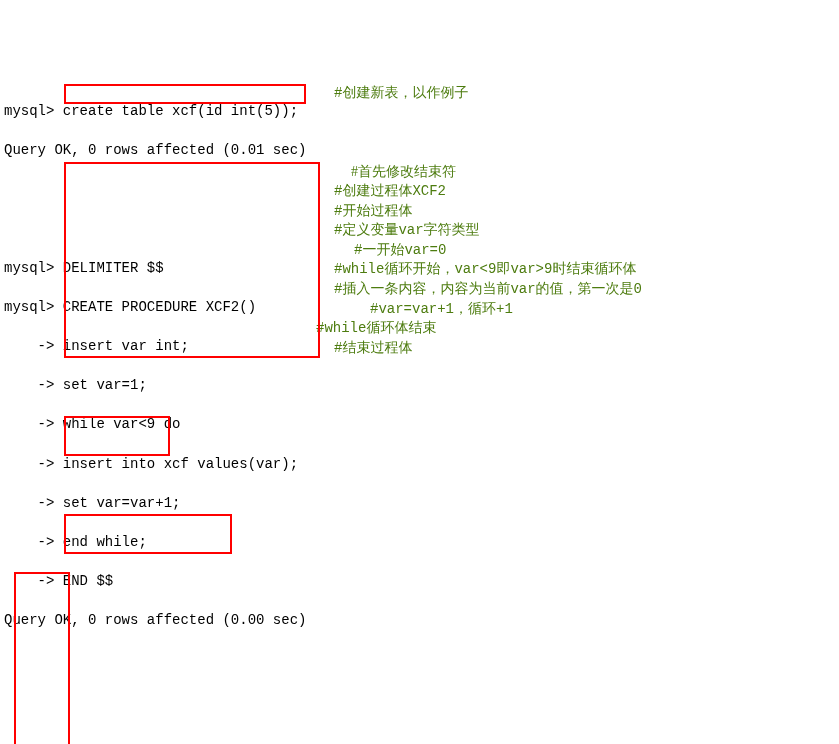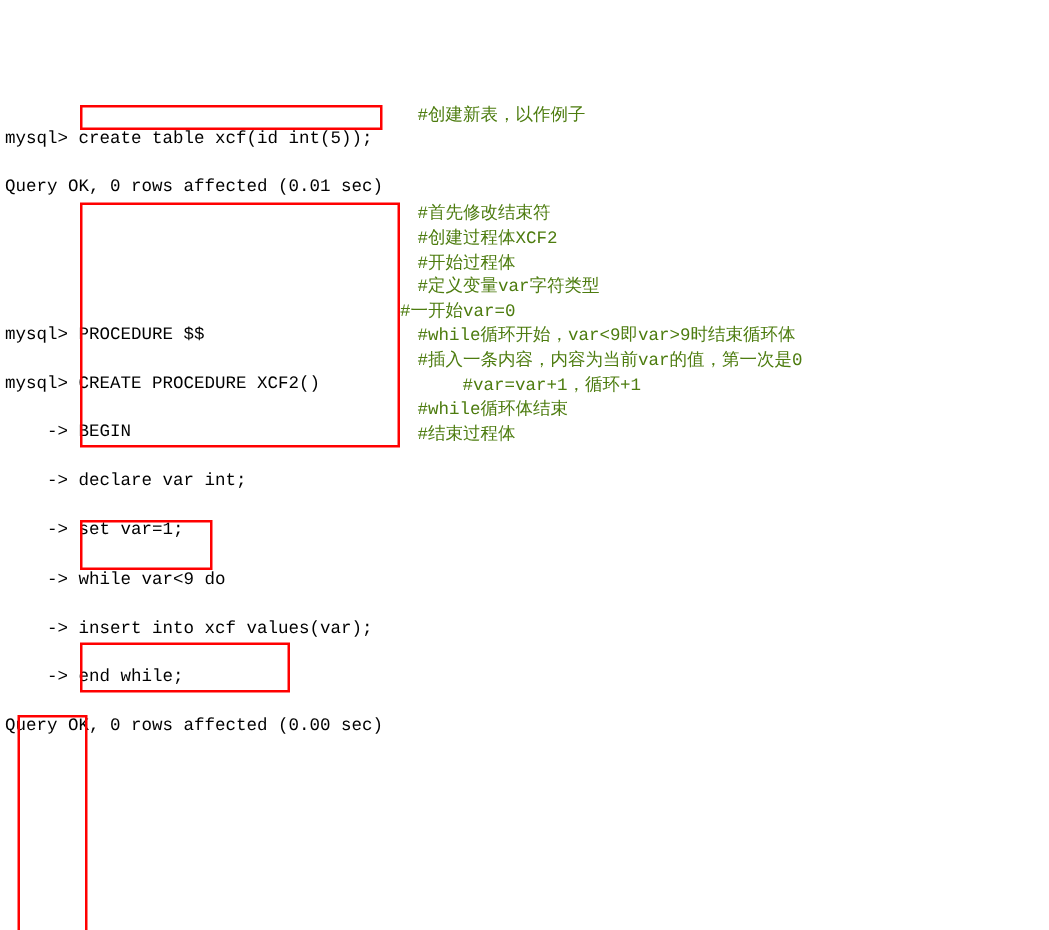--- a/index.html
+++ b/index.html
@@ -36,28 +36,29 @@
 </head>
 <body>
 
 
 
 <div class="terminal">
 <span class="line"><span class="prompt">mysql&gt; </span><span class="cmd">create table xcf(id int(5));</span></span>
 <span class="line">Query OK, 0 rows affected (0.01 sec)</span>
 <span class="line"> </span>
 <span class="line"> </span>
-<span class="line"><span class="prompt">mysql&gt; </span><span class="cmd">PROCEDURE $$</span></span>
+<span class="line"><span class="prompt">mysql&gt; </span><span class="cmd">DELIMITER $$</span></span>
 <span class="line"><span class="prompt">mysql&gt; </span><span class="cmd">CREATE PROCEDURE XCF2()</span></span>
-<span class="line"><span class="prompt">    -&gt; </span><span class="cmd">BEGIN</span></span>
-<span class="line"><span class="prompt">    -&gt; </span><span class="cmd">declare var int;</span></span>
+<span class="line"><span class="prompt">    -&gt; </span><span class="cmd">insert var int;</span></span>
 <span class="line"><span class="prompt">    -&gt; </span><span class="cmd">set var=1;</span></span>
 <span class="line"><span class="prompt">    -&gt; </span><span class="cmd">while var&lt;9 do</span></span>
 <span class="line"><span class="prompt">    -&gt; </span><span class="cmd">insert into xcf values(var);</span></span>
+<span class="line"><span class="prompt">    -&gt; </span><span class="cmd">set var=var+1;</span></span>
 <span class="line"><span class="prompt">    -&gt; </span><span class="cmd">end while;</span></span>
+<span class="line"><span class="prompt">    -&gt; </span><span class="cmd">END $$</span></span>
 <span class="line">Query OK, 0 rows affected (0.00 sec)</span>
 <span class="line"> </span>
 <span class="line"> </span>
 
 
 
 
 
 
 
@@ -70,29 +71,29 @@
 
 
 
 
 
 
 
 
 
 <span class="comment" style="left:330px; top:2px;">#创建新表，以作例子</span>
-<span class="comment" style="left:330px; top:80px;">#首先修改结束符</span>
+<span class="comment" style="left:347px; top:80px;font-family:Liberation Serif, serif;">#首先修改结束符</span>
 <span class="comment" style="left:330px; top:100px;">#创建过程体XCF2</span>
 <span class="comment" style="left:330px; top:120px;">#开始过程体</span>
 <span class="comment" style="left:330px; top:139px;">#定义变量var字符类型</span>
-<span class="comment" style="left:316px; top:159px;">#一开始var=0</span>
+<span class="comment" style="left:350px; top:159px;">#一开始var=0</span>
 <span class="comment" style="left:330px; top:178px;">#while循环开始，var&lt;9即var&gt;9时结束循环体</span>
 <span class="comment" style="left:330px; top:198px;">#插入一条内容，内容为当前var的值，第一次是0</span>
 <span class="comment" style="left:330px; top:218px;margin-left:36px;">#var=var+1，循环+1</span>
-<span class="comment" style="left:330px; top:237px;">#while循环体结束</span>
+<span class="comment" style="left:312px; top:237px;">#while循环体结束</span>
 <span class="comment" style="left:330px; top:257px;">#结束过程体</span>
 
 <div class="boxed" style="position:absolute; left:60px; top:2px; width:242px; height:20px;"></div>
 <div class="boxed" style="position:absolute; left:60px; top:80px; width:256px; height:196px;"></div>
 <div class="boxed" style="position:absolute; left:60px; top:334px; width:106px; height:40px;"></div>
 <div class="boxed" style="position:absolute; left:60px; top:432px; width:168px; height:40px;"></div>
 <div class="boxed" style="position:absolute; left:10px; top:490px; width:56px; height:236px;"></div>
 
 </div>
 

